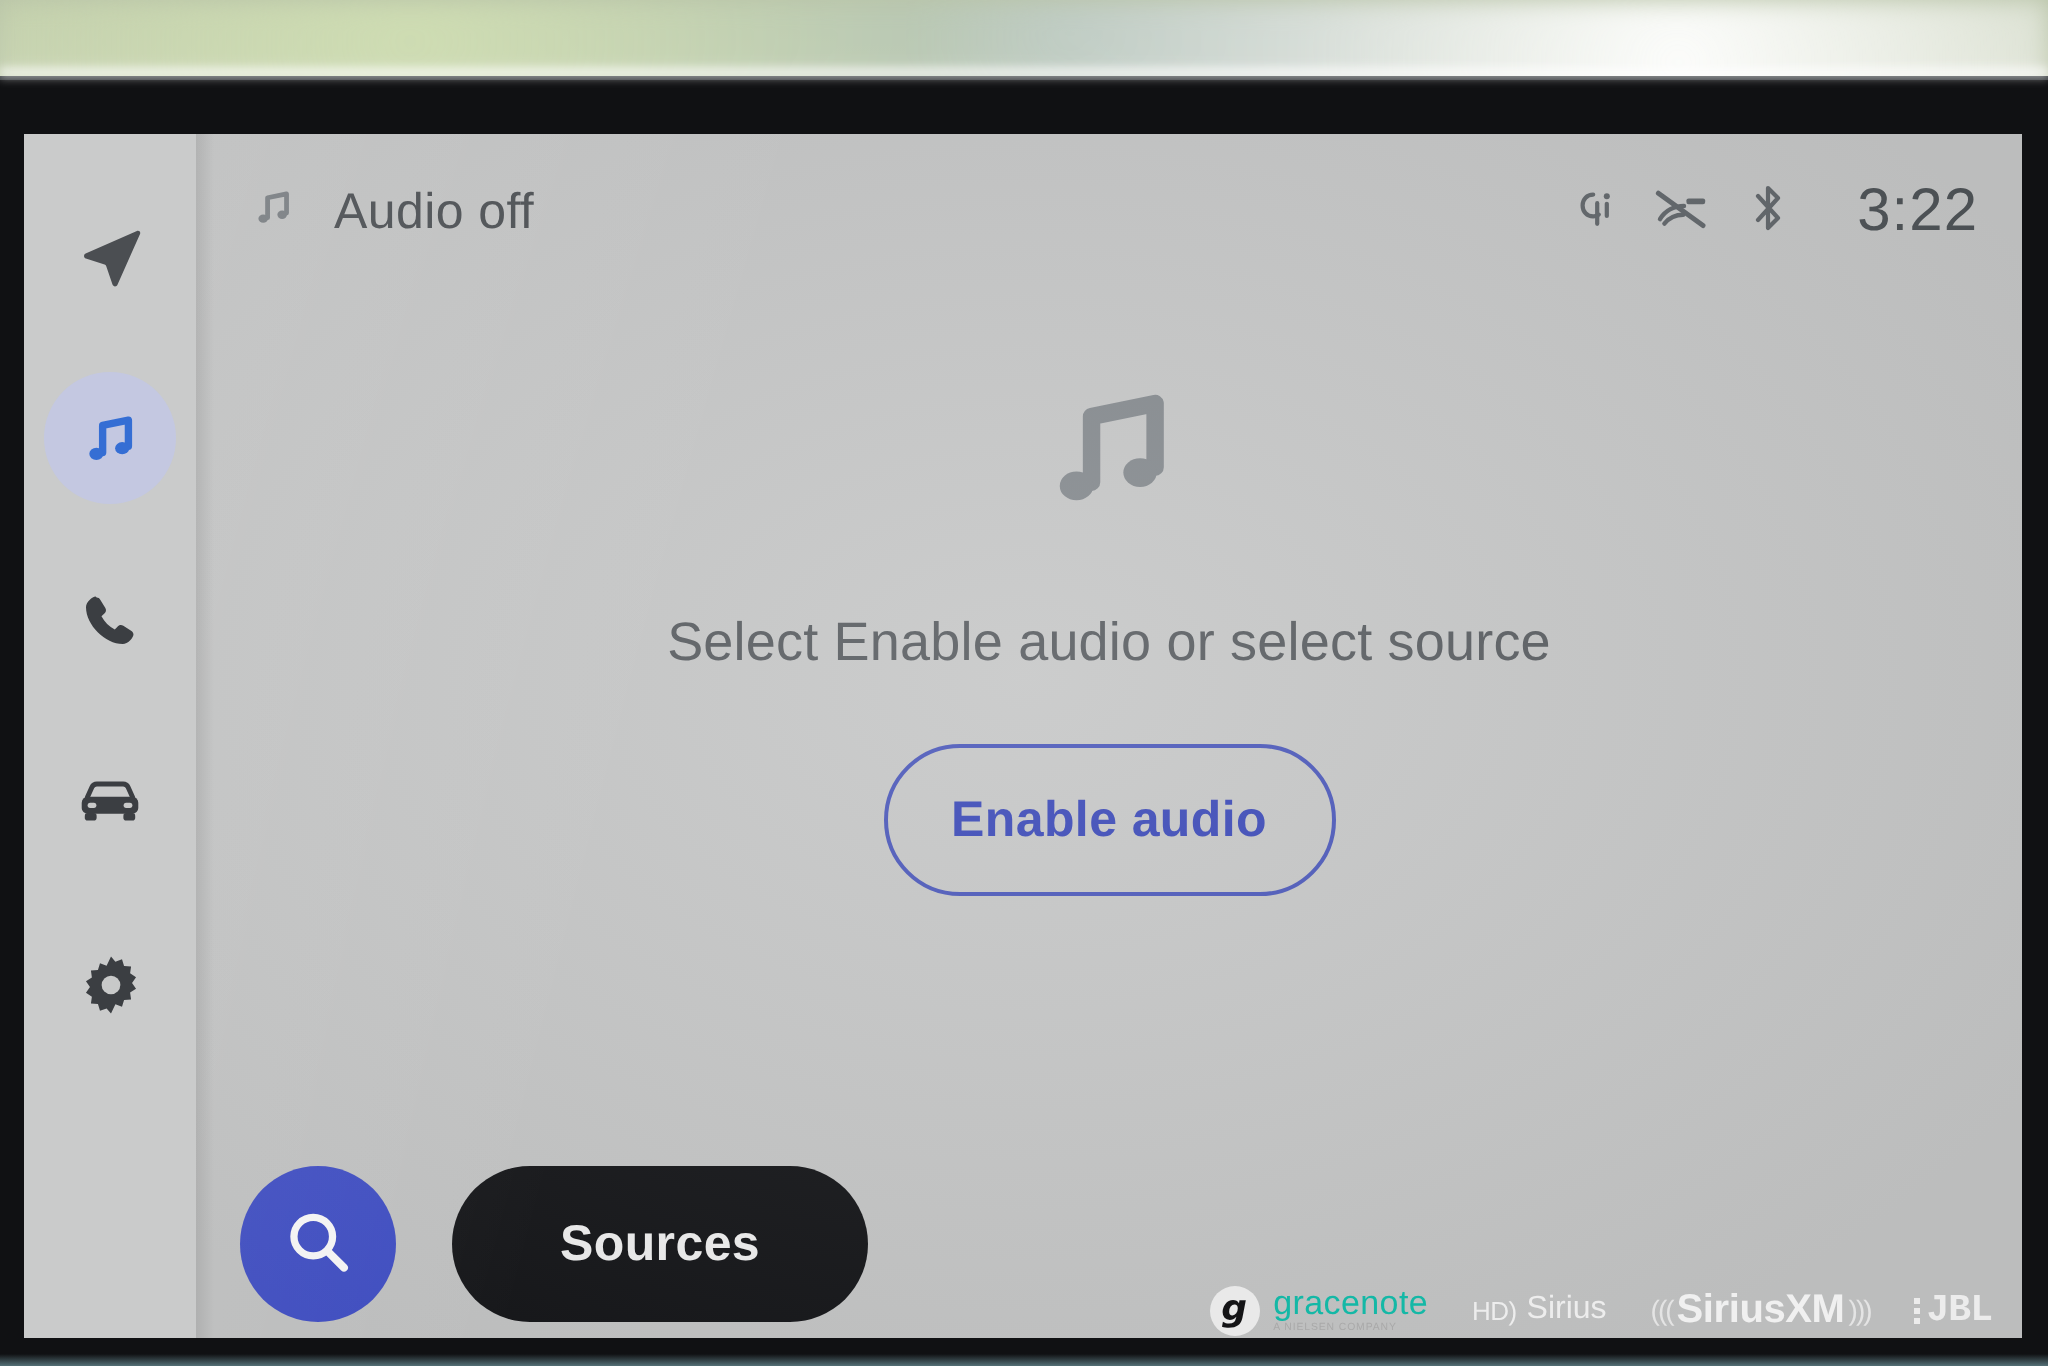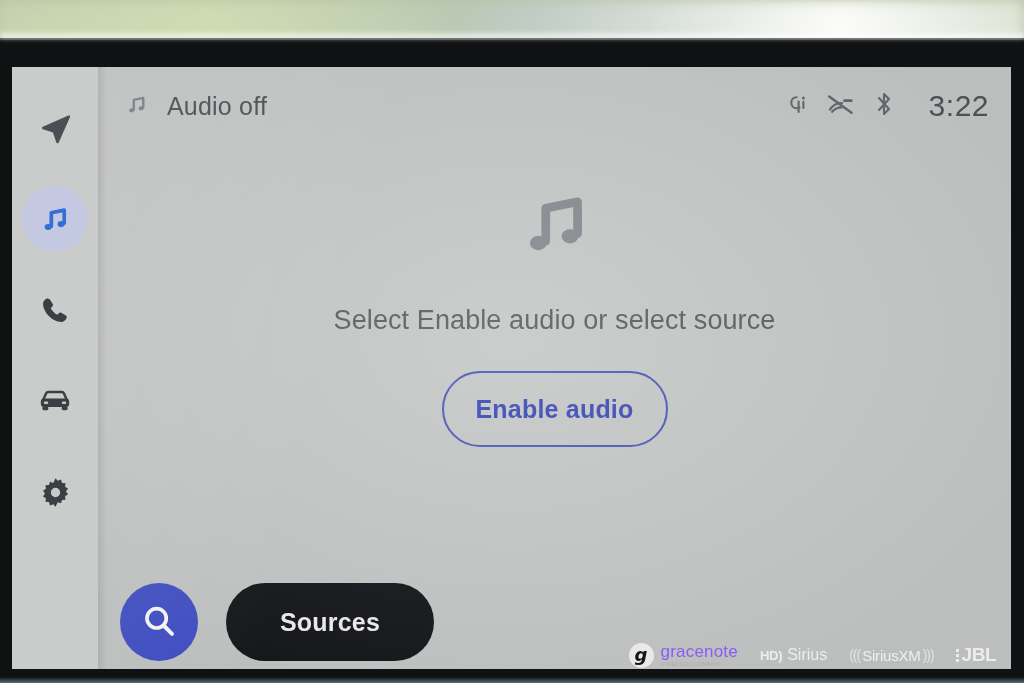--- a/index.html
+++ b/index.html
@@ -221,48 +221,48 @@
   #brand-gracenote{ gap:7px; }
   #gracenote-mark{
     width:25px;height:25px;border-radius:50%;
     background:#e9e9e9; color:#141416;
     display:flex;align-items:center;justify-content:center;
     font-size:18px; font-weight:700; font-style:italic;
     font-family:"DejaVu Sans", sans-serif;
     line-height:1;
   }
   #gracenote-text{ display:flex; flex-direction:column; line-height:1; }
-  #gracenote-name{ font-size:17px; color:#8b5cf6; letter-spacing:.2px; }
+  #gracenote-name{ font-size:17px; color:#14b8a6; letter-spacing:.2px; }
   #gracenote-sub{ font-size:5.2px; color:#a9a9a9; letter-spacing:.45px; margin-top:2px; }
 
   
   #brand-hdradio{ gap:5px; }
   #hd-mark{
     font-size:13px; font-weight:700; color:#ededed;
     letter-spacing:-.3px;
   }
-  #hd-mark span{ font-weight:700; }
+  #hd-mark span{ font-weight:400; }
   #hd-radio-word{ font-size:16px; color:#ededed; }
 
   
   #brand-siriusxm{ gap:2px; font-size:15px; color:#f0f0f0; }
   .sx-wave{ font-size:14px; color:#e4e4e4; letter-spacing:-1px;}
-  #sx-word{ font-weight:400; font-size:15px; letter-spacing:-.2px;}
+  #sx-word{ font-weight:700; font-size:20px; letter-spacing:-.2px;}
   #sx-word em{ font-style:normal; }
 
   
   #brand-jbl{ gap:2px; }
   #jbl-bars{
     display:flex; flex-direction:column; justify-content:center; gap:2px;
     margin-right:1px;
   }
   #jbl-bars i{ display:block; width:3px;height:3px;background:#ececec; }
   #jbl-word{
     font-size:19px; font-weight:700; color:#ececec;
-    letter-spacing:-.5px; font-family:Liberation Sans, sans-serif;
+    letter-spacing:-.5px; font-family:Liberation Mono, monospace;
   }
 </style>
 </head>
 <body>
 
 <div id="photo-backdrop"></div>
 
 <div id="device-bezel">
   <div id="bezel-highlight"></div>
 

